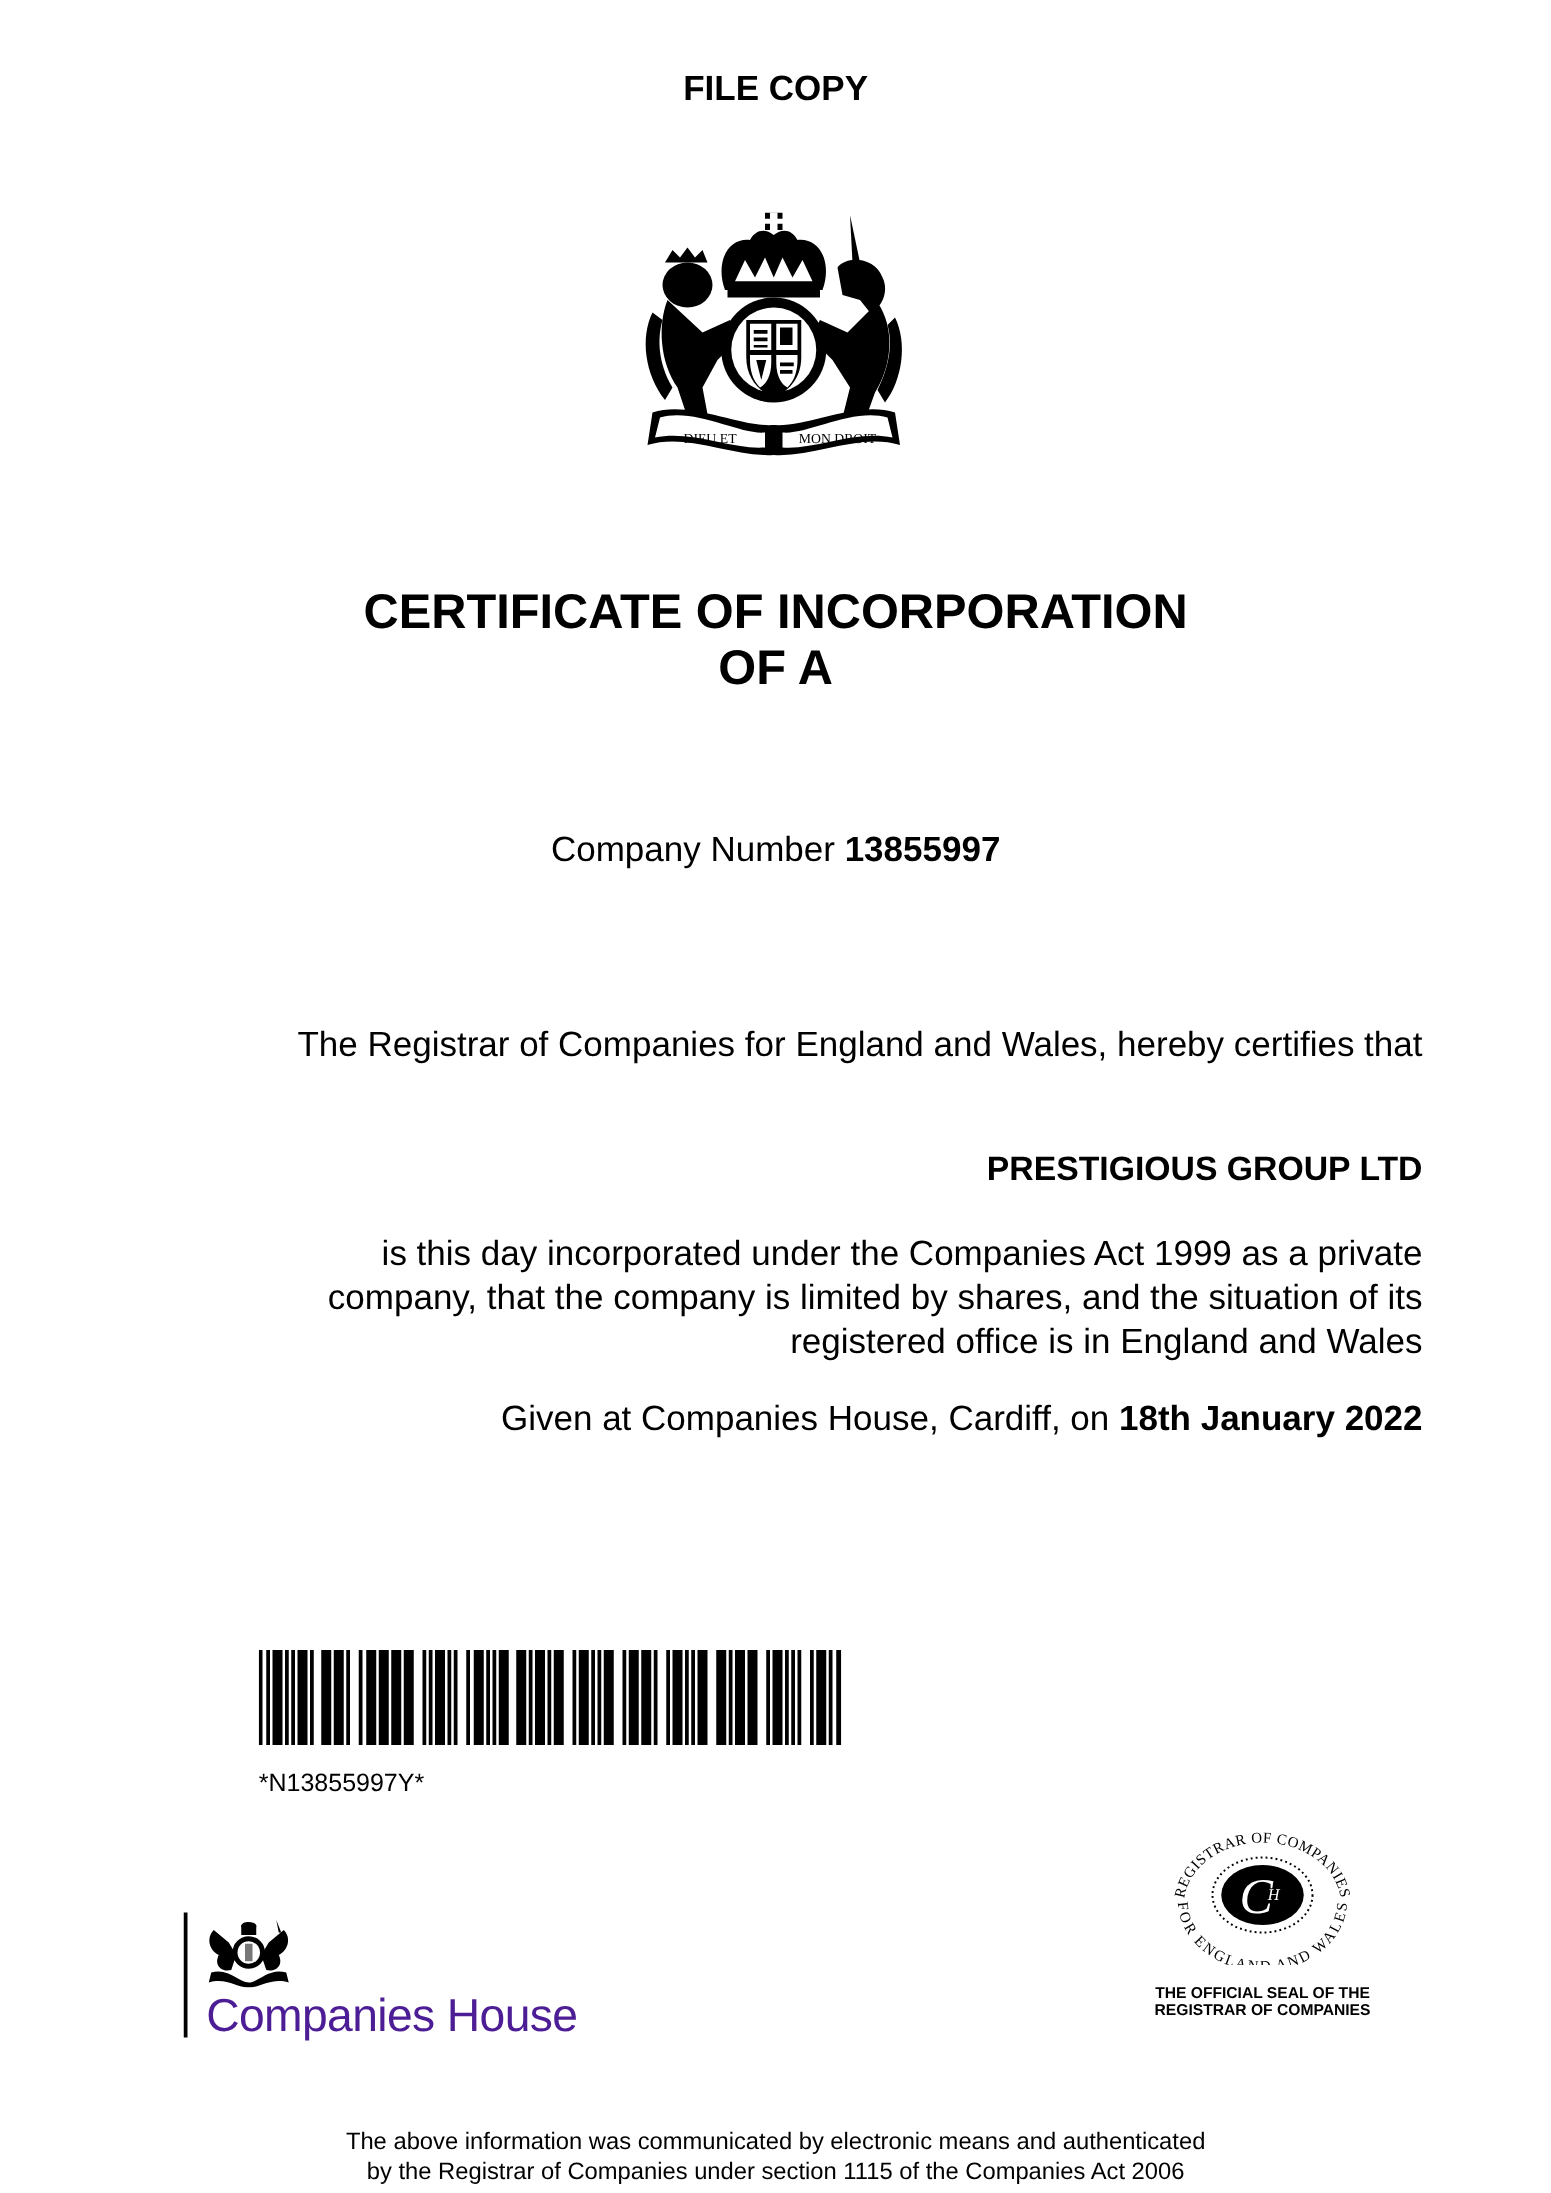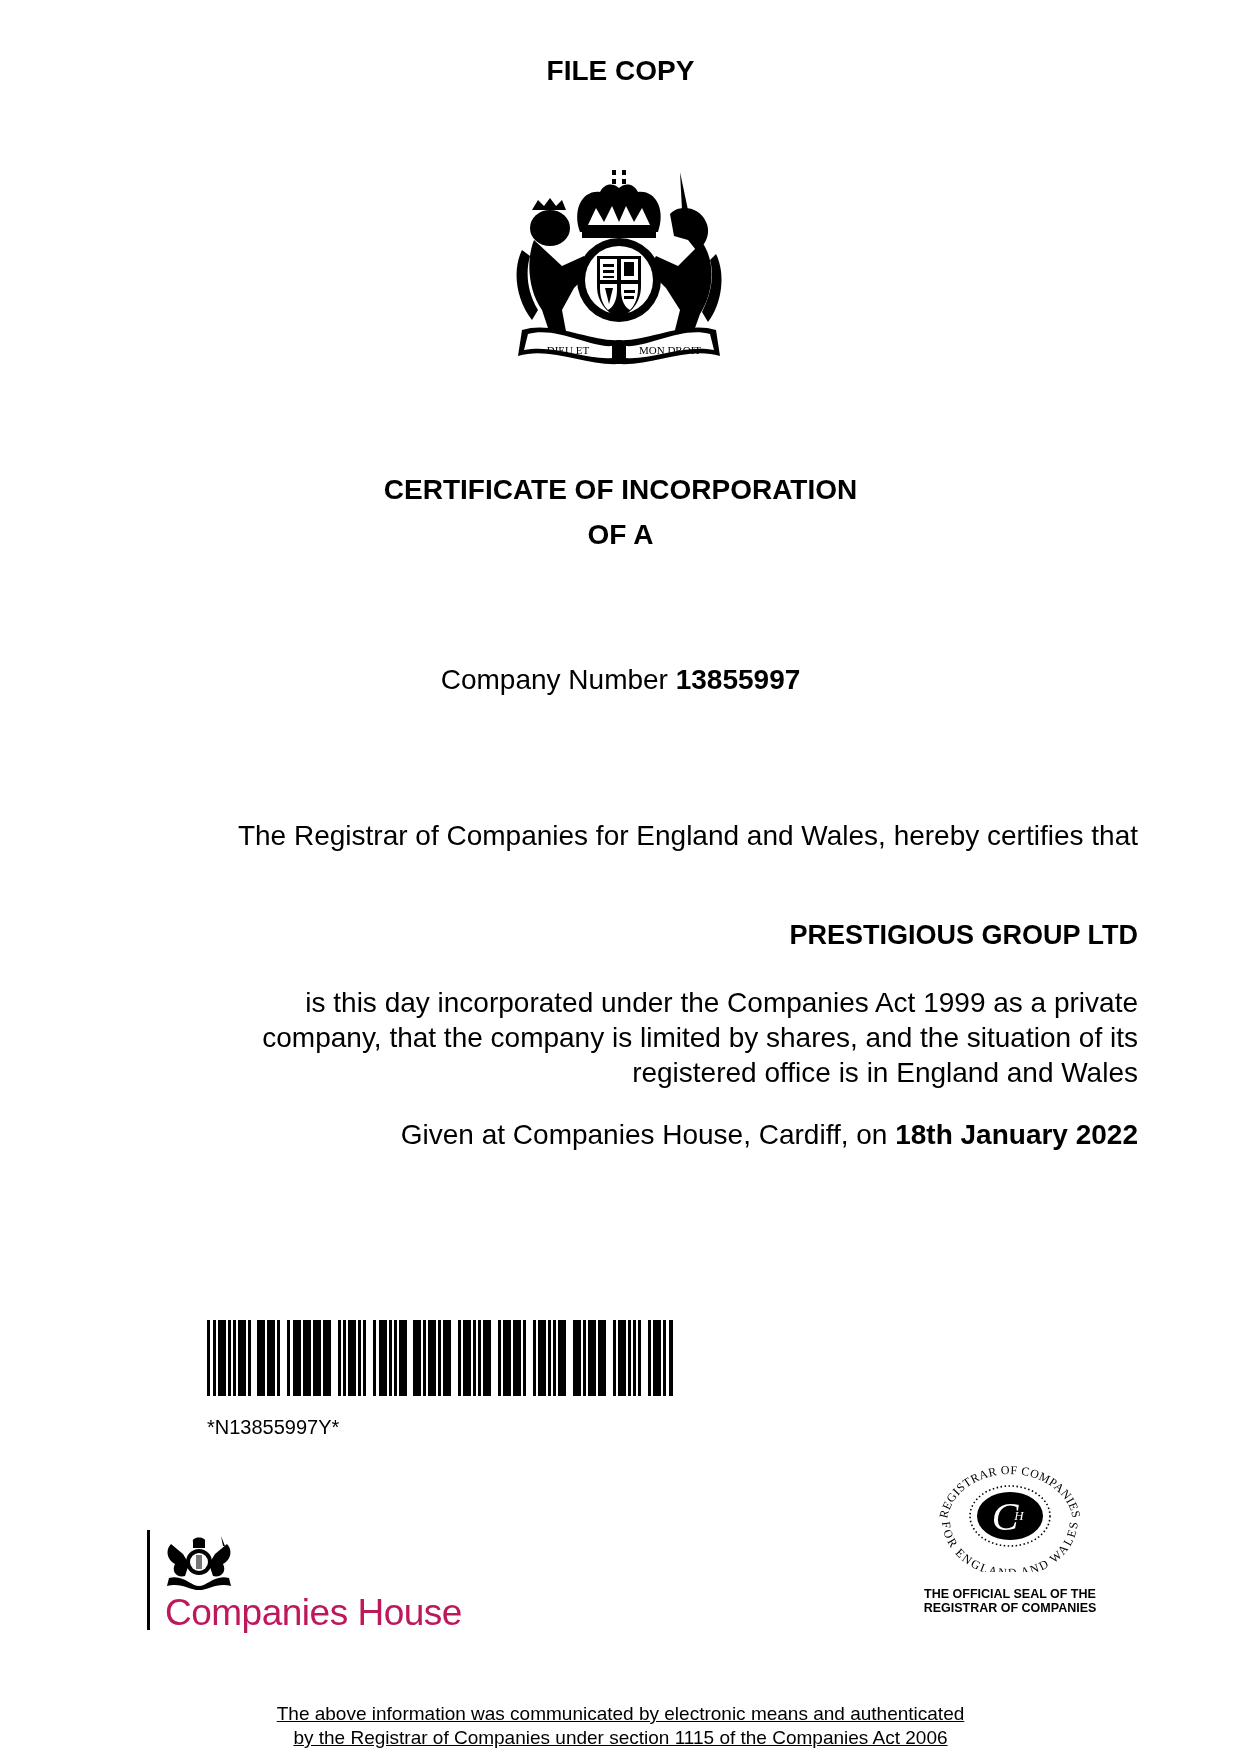--- a/index.html
+++ b/index.html
@@ -2,39 +2,39 @@
 <html><head>
 <meta charset="utf-8">
 <style>
   html, body { margin: 0; padding: 0; background: #ffffff; }
   body { width: 1241px; height: 1754px; position: relative; overflow: hidden;
          font-family: "Liberation Sans", sans-serif; color: #000; }
   .abs { position: absolute; }
   .center { left: 0; width: 1241px; text-align: center; }
   #file-copy { top: 55px; font-size: 28px; font-weight: bold; }
   #crest { left: 512px; top: 170px; width: 214px; height: 195px; }
-  .title-line { font-size: 28px; font-weight: bold; line-height: 45px; }
+  .title-line { font-size: 39px; font-weight: bold; line-height: 45px; }
   #title { top: 467px; }
   #company-number { top: 664px; font-size: 28px; }
   #company-number b { font-weight: bold; }
   .body-text { left: 208px; width: 930px; font-size: 28px; line-height: 35px; text-align: right; }
   #certifies { top: 818px; }
   #company-name { top: 918px; font-weight: bold; font-size: 27px; }
   #incorporation { top: 985px; }
   #given { top: 1117px; }
   #given b { font-weight: bold; margin-top: 43px; }
   #barcode { left: 207px; top: 1320px; width: 466px; height: 76px; }
   #barcode-text { left: 207px; top: 1416px; font-size: 20px; }
   #ch-rule { left: 147px; top: 1530px; width: 3px; height: 100px; background: #000; }
   #ch-crest { left: 163px; top: 1534px; width: 72px; height: 56px; }
-  #ch-name { left: 165px; top: 1592px; font-size: 37px; letter-spacing: -0.5px; color: #be185d; }
+  #ch-name { left: 165px; top: 1592px; font-size: 37px; letter-spacing: -0.5px; color: #4c1d95; }
   #seal { left: 935px; top: 1460px; width: 150px; height: 112px; }
   #seal-caption { left: 900px; width: 220px; top: 1587px; text-align: center;
                   font-size: 12.5px; font-weight: bold; line-height: 14px; }
-  #footer { top: 1702px; font-size: 19px; line-height: 24px; text-decoration: underline; }
+  #footer { top: 1702px; font-size: 19px; line-height: 24px; }
 </style>
 </head>
 <body>
 
 <div id="file-copy" class="abs center">FILE COPY</div>
 
 <svg id="crest" class="abs" viewBox="0 0 214 195">
 
   <g fill="#000">
     <rect x="100" y="0" width="14" height="14"></rect>

